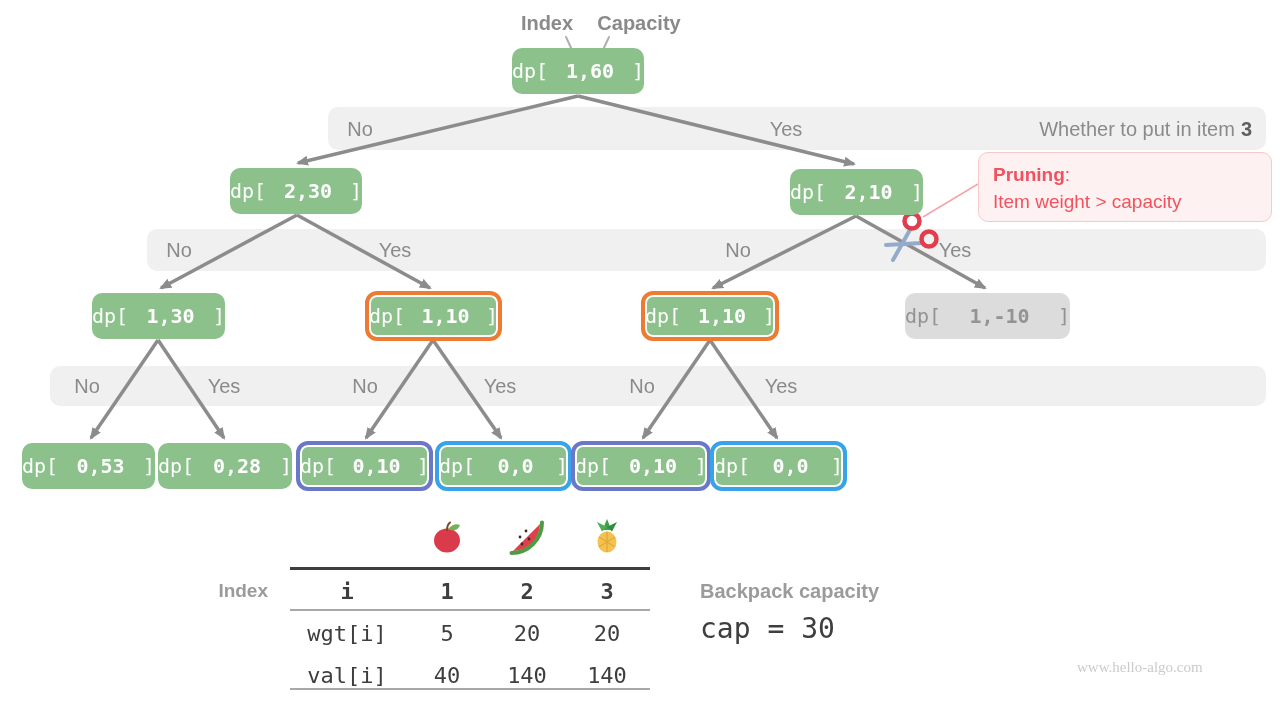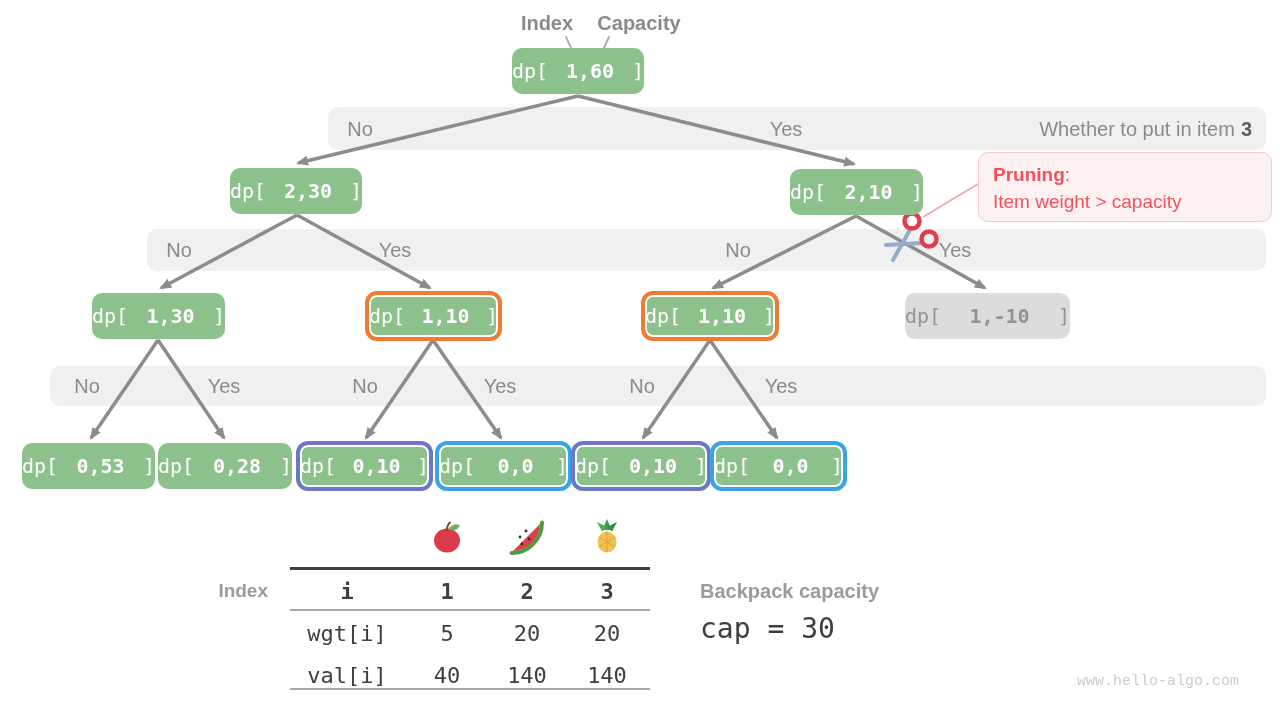--- a/index.html
+++ b/index.html
@@ -34,21 +34,21 @@
   .pruning b{font-weight:bold;}
   .cell{position:absolute;transform:translate(-50%,-50%);font-family:"DejaVu Sans Mono",monospace;
         font-size:22px;color:var(--table-dark);white-space:pre;z-index:5;}
   .cell.bold{font-weight:bold;}
   .rowlab{position:absolute;left:0;width:268px;text-align:right;transform:translateY(-50%);
           font-size:19px;font-weight:bold;color:var(--rowlab-gray);z-index:5;}
   .hline{position:absolute;z-index:5;}
   .fruit{position:absolute;transform:translate(-50%,-50%);width:36px;height:36px;z-index:5;}
   .cap-label{position:absolute;left:700px;top:580px;font-size:20px;font-weight:bold;color:var(--rowlab-gray);}
   .cap-code{position:absolute;left:700px;top:612px;font-family:"DejaVu Sans Mono",monospace;font-size:28px;color:var(--table-dark);}
-  .watermark{position:absolute;left:1077px;top:673px;font-family:Liberation Mono, monospace;font-size:15px;color:var(--watermark);}
+  .watermark{position:absolute;left:1077px;top:659px;font-family:Liberation Serif, serif;font-size:15px;color:var(--watermark);}
 </style>
 </head>
 <body>
 
 <div class="canvas">
 
   <div class="band" style="left:328px;top:107px;width:938px;height:43px">
     <span class="dec" style="left:32px">No</span>
     <span class="dec" style="left:458px">Yes</span>
     <span class="q"><i>Whether to put in item</i><b>3</b></span>

